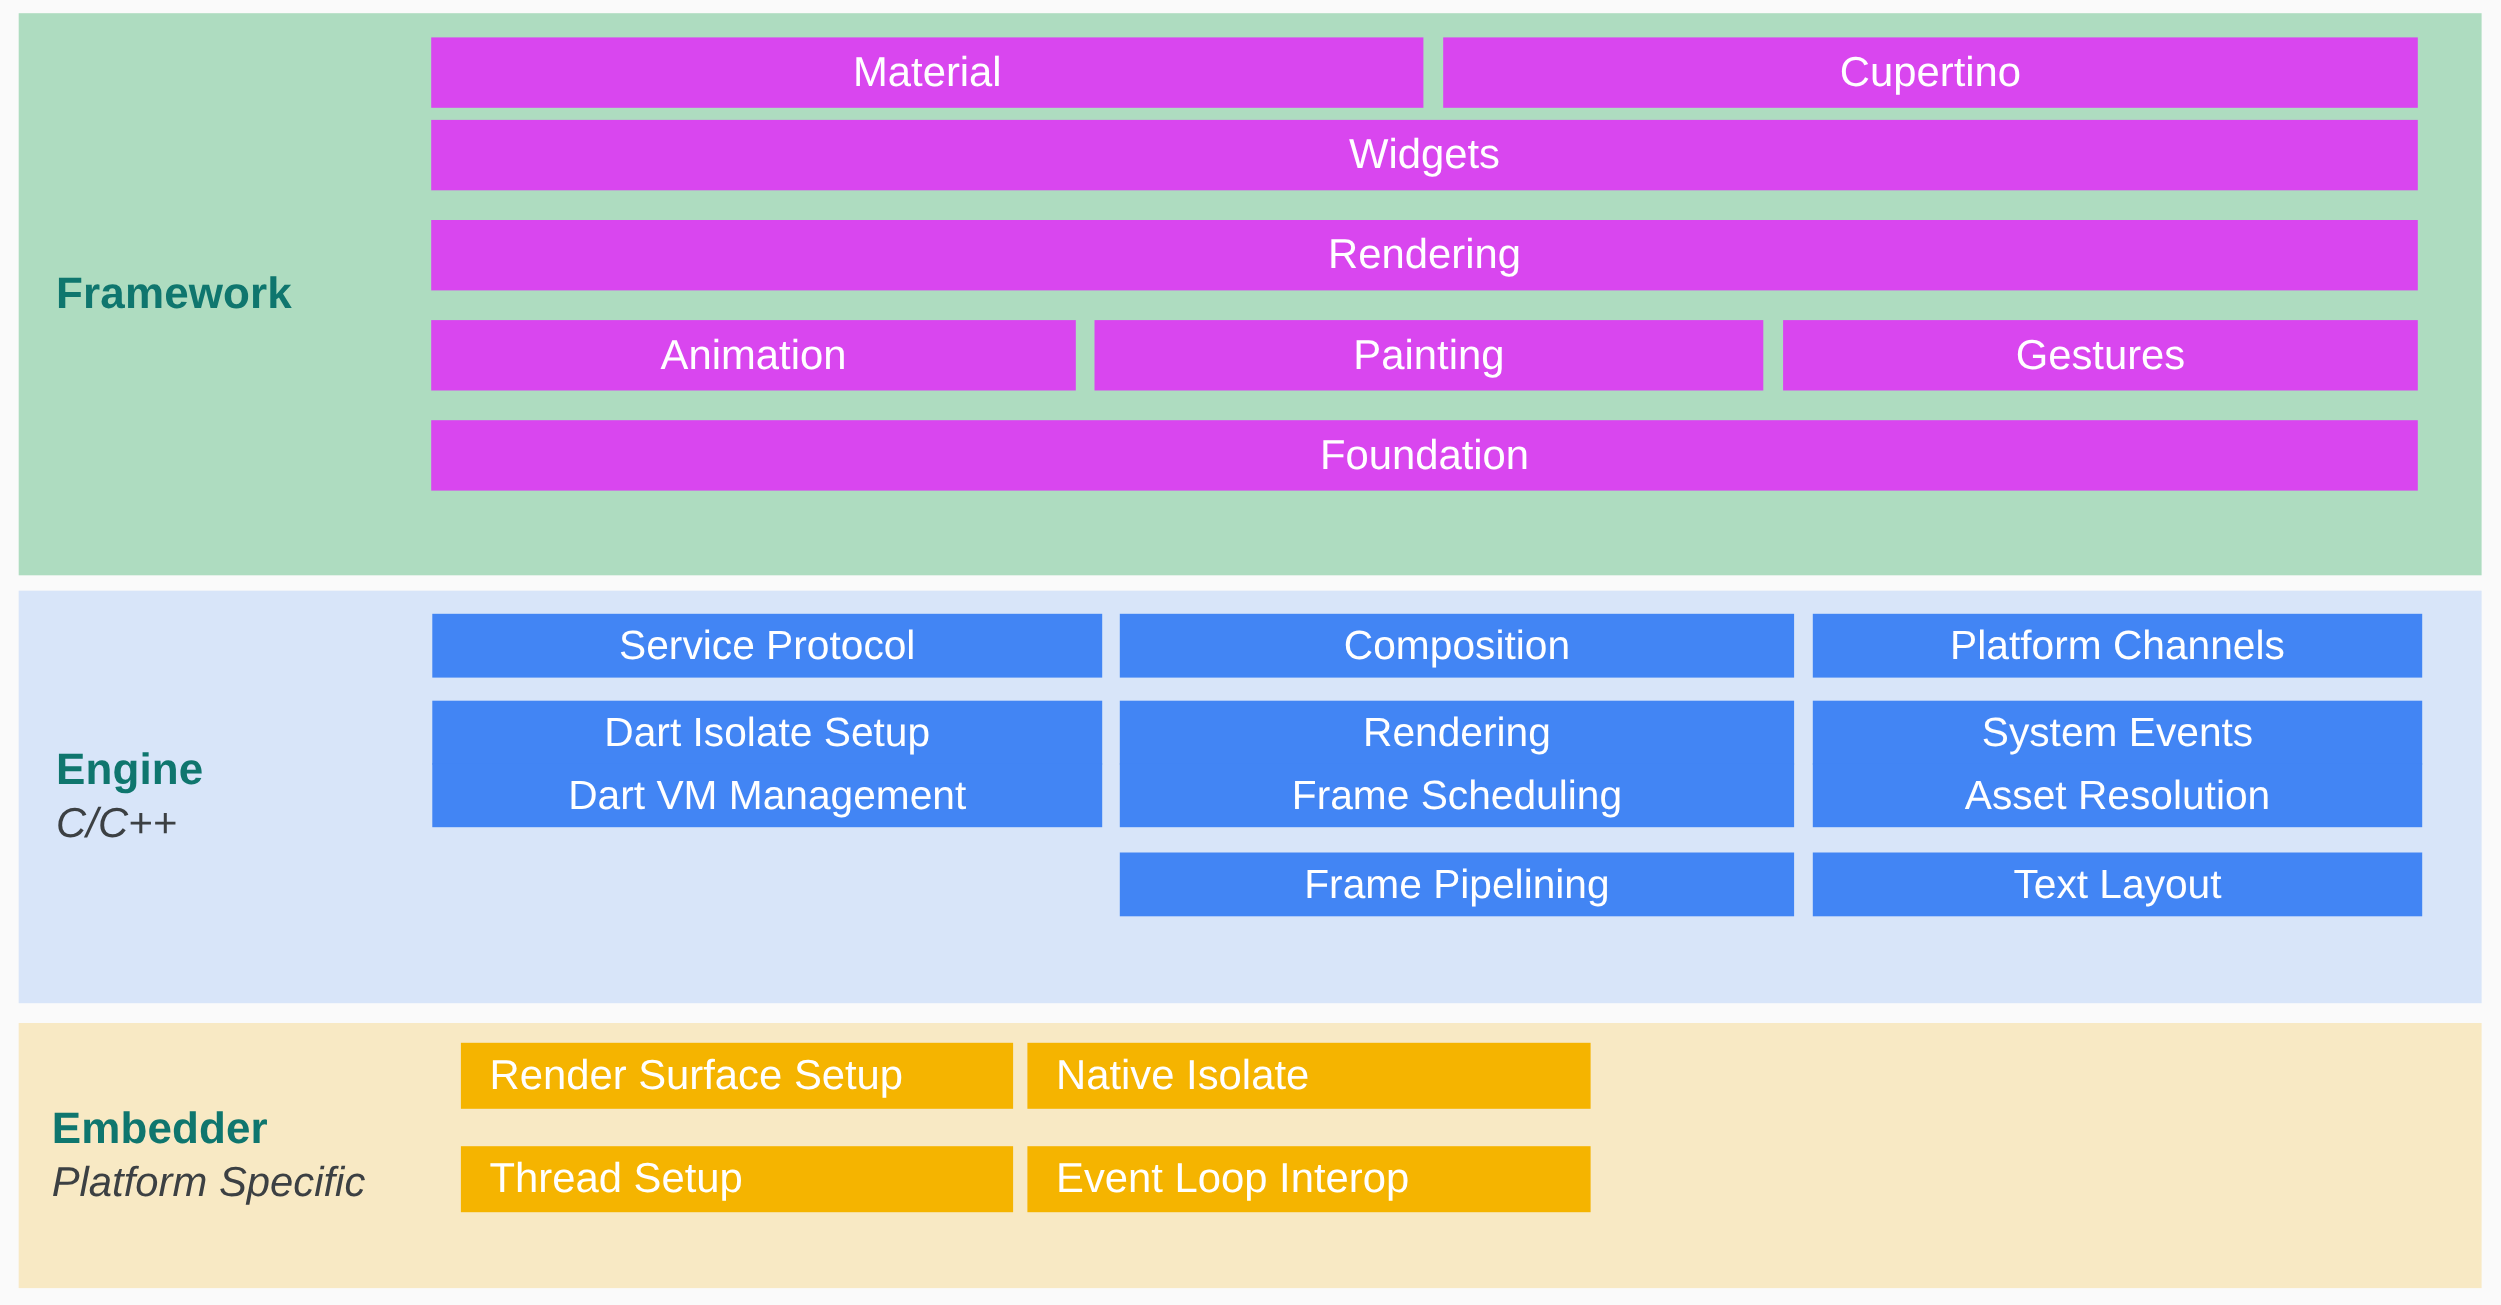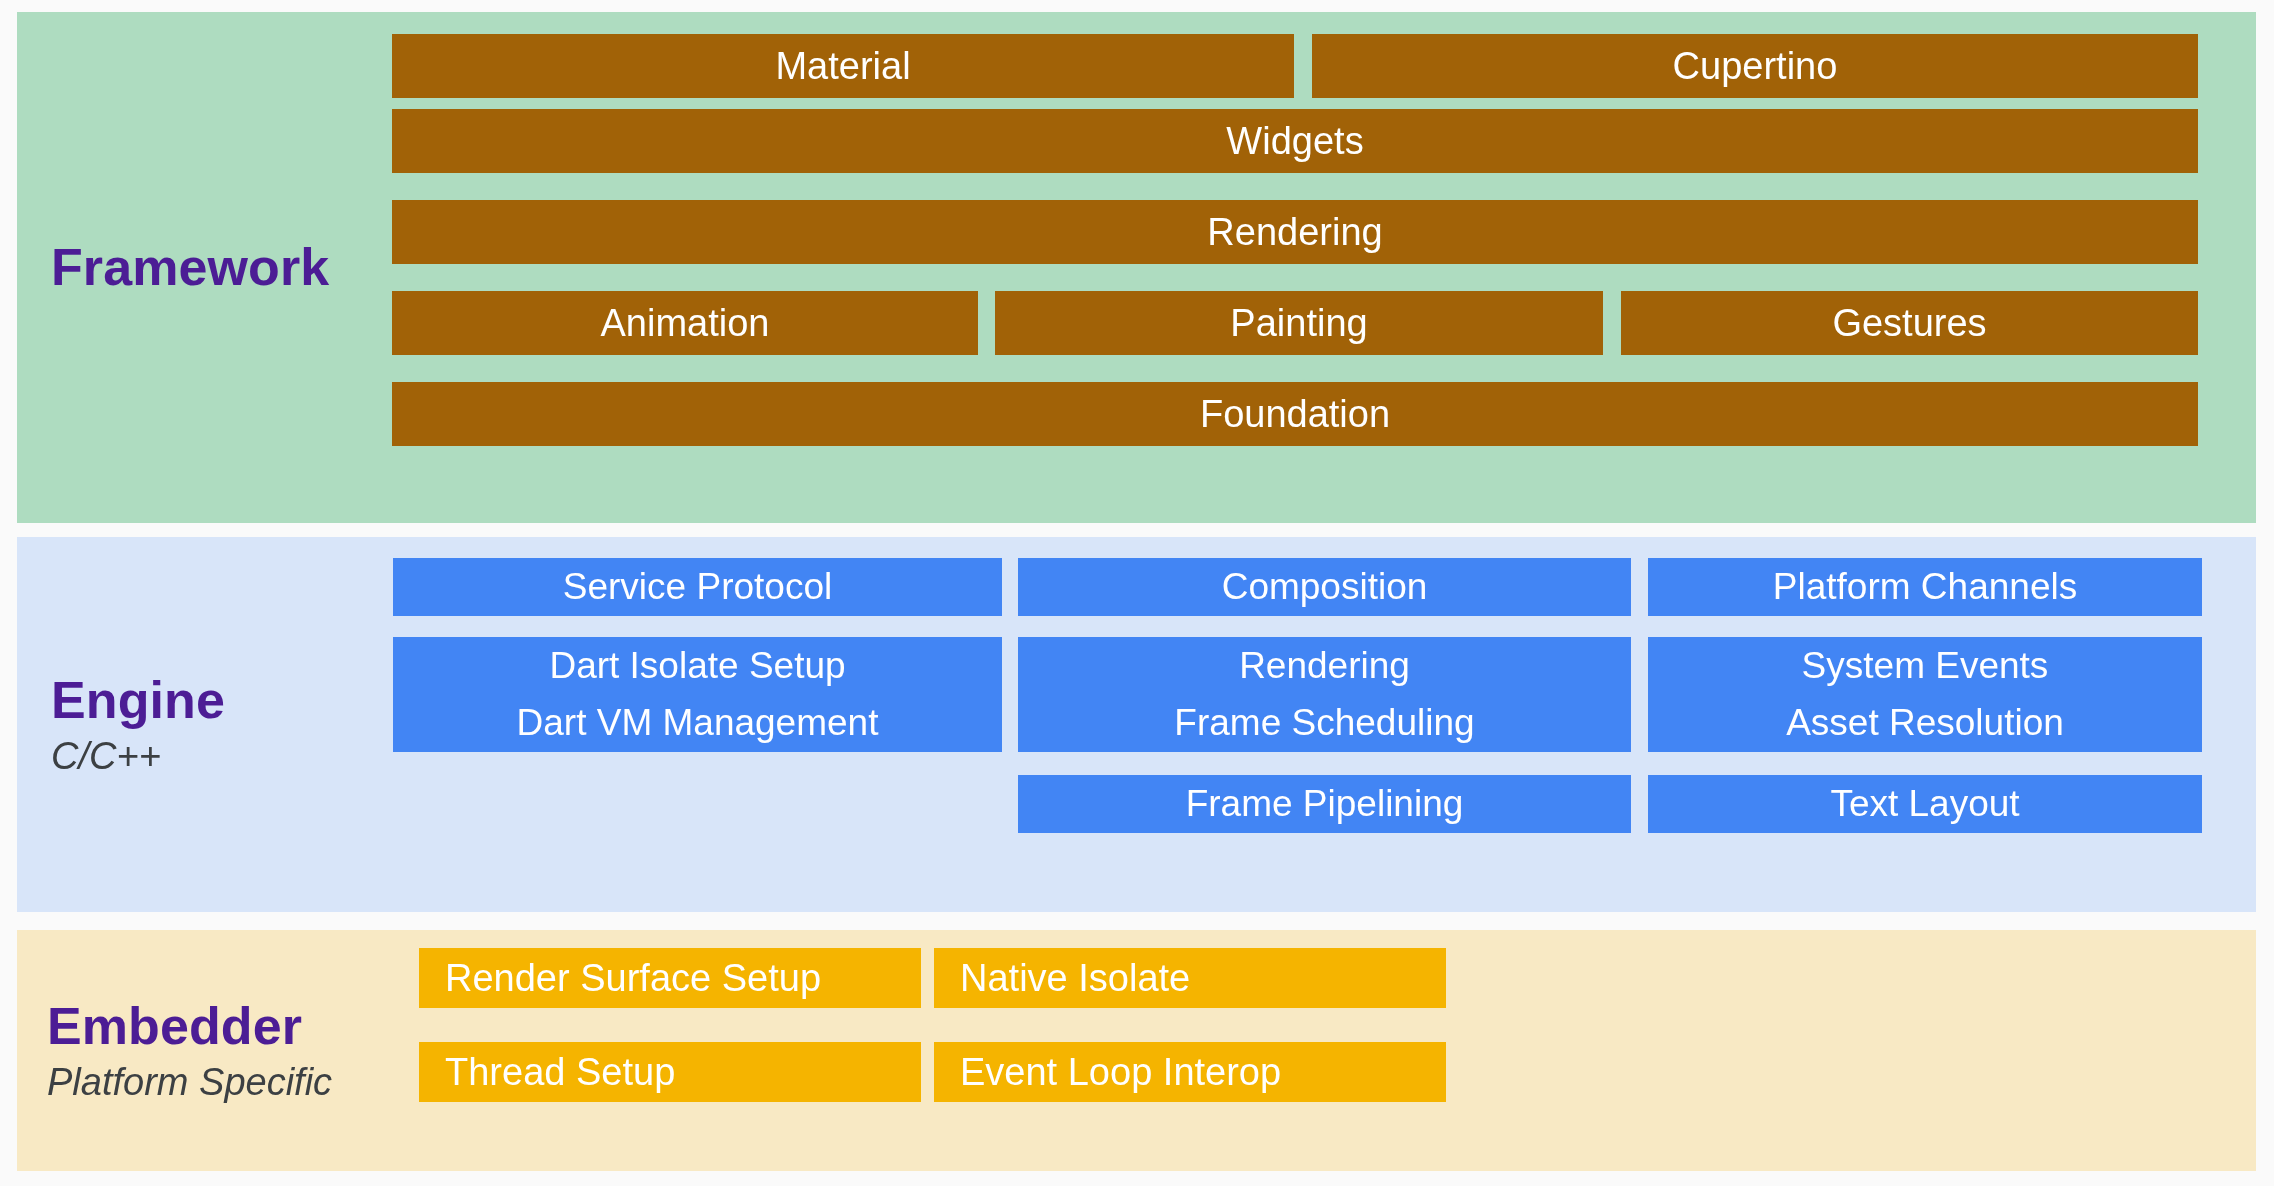--- a/index.html
+++ b/index.html
@@ -32,24 +32,24 @@
     flex: 0 0 375px;
     display: flex;
     flex-direction: column;
     justify-content: center;
     padding-left: 46px;
     color: #3C4043;
     line-height: 1.18;
   }
 
   .layer-label .lbl-title {
-    font-size: 52px;
+    font-size: 40px;
     font-weight: bold;
     letter-spacing: 0.1px;
-    color: #4c1d95;
+    color: #0f766e;
   }
 
   .layer-label .lbl-sub {
     font-size: 38px;
     font-style: italic;
     font-weight: normal;
     color: #3C4043;
     margin-top: 2px;
   }
 
@@ -73,21 +73,21 @@
 
   
   #framework-layer {
     left: 17px;
     top: 12px;
     width: 2239px;
     height: 511px;
     background: #AEDCC0;
   }
   #framework-layer .layer-label { flex-basis: 357px; padding-left: 34px; }
-  #framework-layer .box { background: #a16207; }
+  #framework-layer .box { background: #d946ef; }
 
   
   #engine-layer {
     left: 17px;
     top: 537px;
     width: 2239px;
     height: 375px;
     background: #D8E5F9;
   }
   #engine-layer .layer-label { flex-basis: 357px; padding-left: 34px; }

